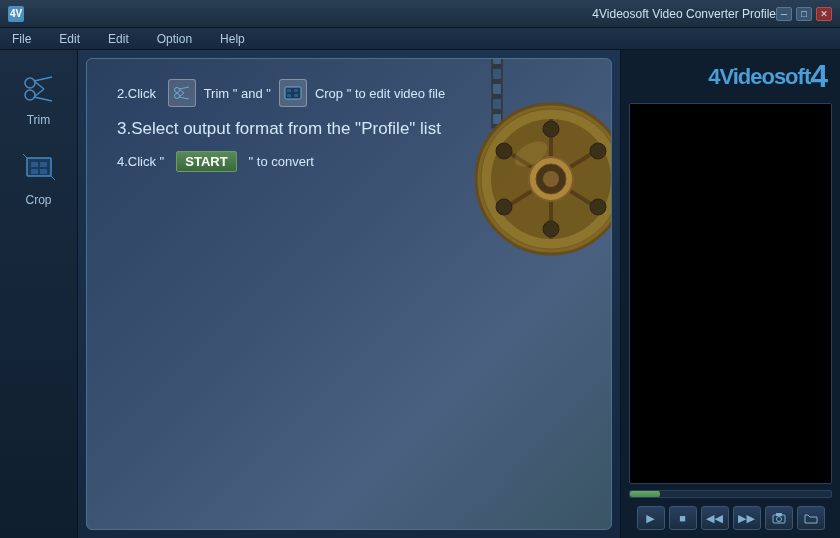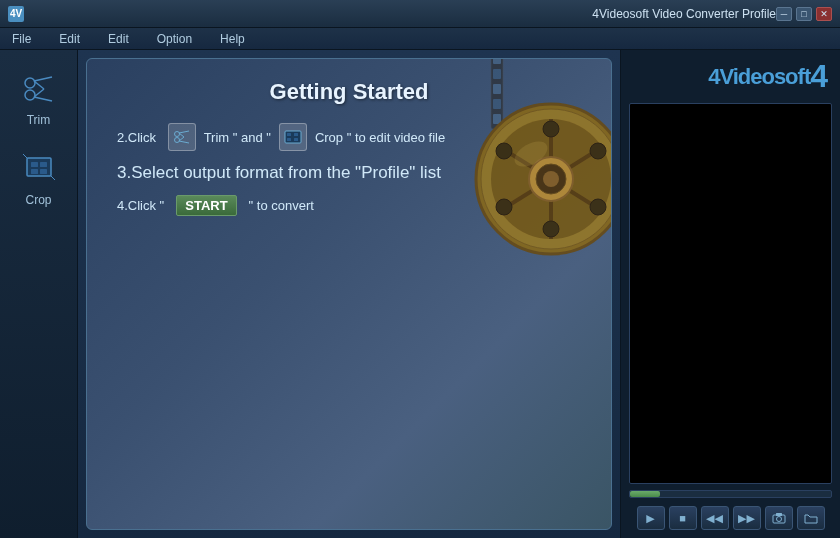--- a/index.html
+++ b/index.html
@@ -283,21 +283,20 @@
           <line x1="28" y1="22" x2="32" y2="26" stroke="#4a8ac0" stroke-width="1"></line>
         </svg>
       </div>
       <span>Crop</span>
     </div>
 
   </div>
 
   <div id="content">
     <div id="getting-started">
-      <h2>Getting Started</h2>
 
 
       <div class="step">
         <span style="font-size:13px;color:#d0e8f8;">2.Click&nbsp;</span>
         <div class="step-icon">
           <svg width="18" height="16" viewBox="0 0 18 16">
             <circle cx="4" cy="5" r="2.5" fill="none" stroke="#6aaad0" stroke-width="1"></circle>
             <circle cx="4" cy="11" r="2.5" fill="none" stroke="#6aaad0" stroke-width="1"></circle>
             <line x1="6" y1="4" x2="16" y2="2" stroke="#6aaad0" stroke-width="1"></line>
             <line x1="6" y1="12" x2="16" y2="14" stroke="#6aaad0" stroke-width="1"></line>

